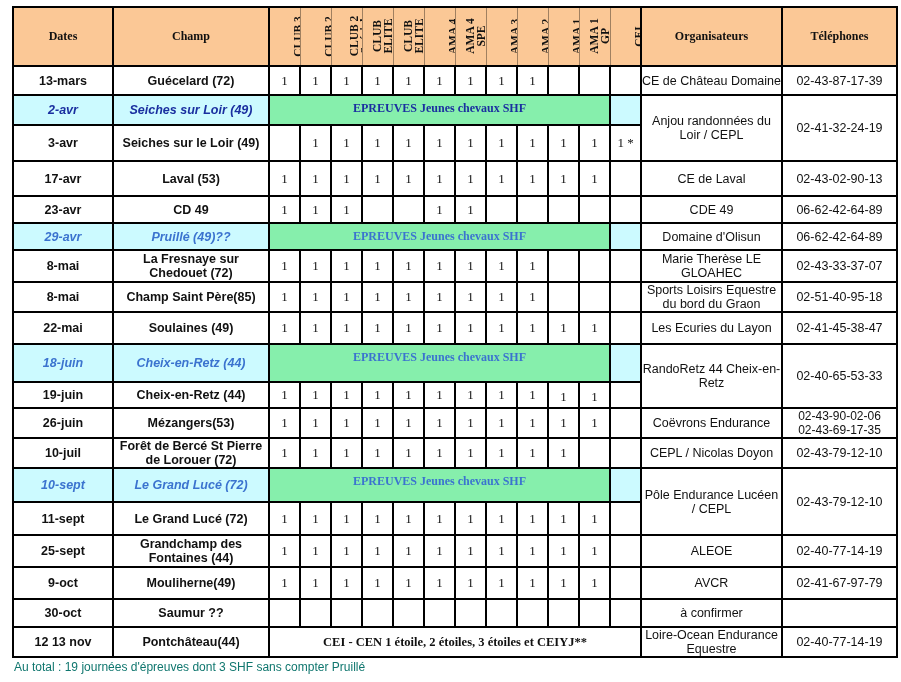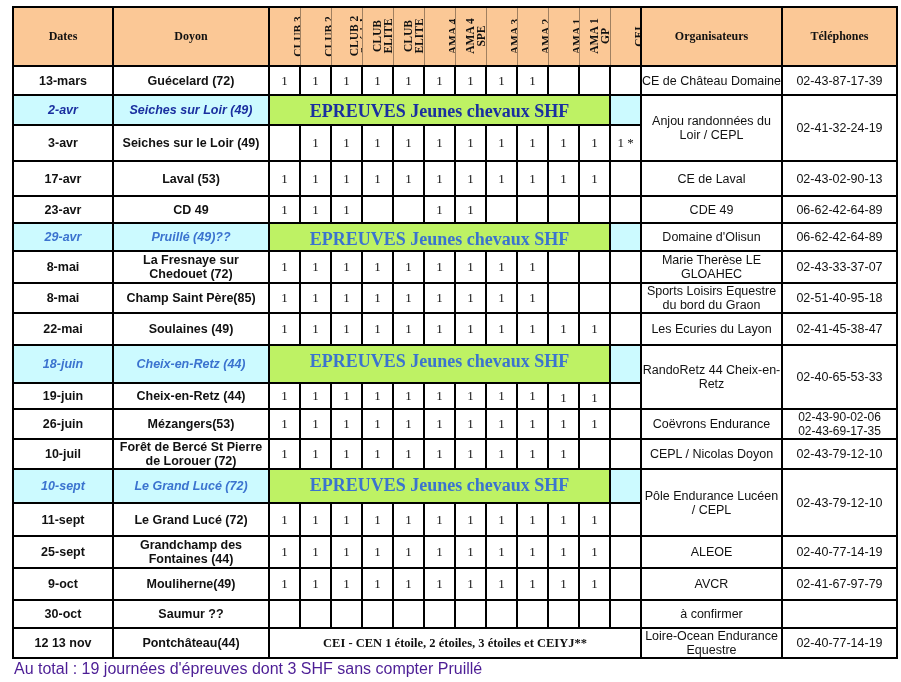--- a/index.html
+++ b/index.html
@@ -24,27 +24,27 @@
     display: inline-block; transform: rotate(-90deg); white-space: nowrap;
     font-size: 11.5px; line-height: 11px; text-align: center; width: 56px;
   }
   td.date, td.lieu { font-size: 12.5px; font-weight: bold; color: #111; }
   td.lieu { font-weight: bold; }
   td.num { font-family: "Liberation Serif", serif; font-size: 13px; color: #111; border-width: 1px 2px; }
   td.num.low { vertical-align: bottom; padding-bottom: 2px; }
   td.org { text-align: left; padding-left: 3px; font-size: 12.5px; color: #111; line-height: 14px; }
   td.tel { font-size: 12.5px; color: #111; }
   tr.shf td.date, tr.shf td.lieu { background: #ccfaff; font-style: italic; font-weight: bold; }
-  tr.shf td.shfcell { background: #bef264; font-family: "Liberation Serif", serif; font-weight: bold; font-size: 18px; vertical-align: top; padding-top: 5px; }
+  tr.shf td.shfcell { background: #86efac; font-family: "Liberation Serif", serif; font-weight: bold; font-size: 12px; vertical-align: top; padding-top: 5px; }
   tr.shf td.ceicell { background: #ccfaff; }
   .dark-blue { color: #1a2fa0 !important; }
   .light-blue { color: #3b73cf !important; }
   td.cei-span { font-family: "Liberation Serif", serif; font-weight: bold; font-size: 12.5px; color: #111; }
   .footer {
-    position: absolute; left: 14px; top: 660px; font-size: 16px; color: #4c1d95;
+    position: absolute; left: 14px; top: 660px; font-size: 12px; color: #0f766e;
   }
   .tel2 { line-height: 14px; font-size: 12px; }
 </style>
 </head>
 <body>
 
 <table class="cal">
   <colgroup>
     <col style="width:100px">
       <col style="width:156px">
@@ -59,21 +59,21 @@
       <col style="width:31px">
       <col style="width:31px">
       <col style="width:31px">
       <col style="width:31px">
     <col style="width:141px">
       <col style="width:115px">
   </colgroup>
   <thead>
     <tr style="height:59px">
       <th>Dates</th>
-      <th>Doyon</th>
+      <th>Champ</th>
       <th class="rot"><span class="vt">CLUB 3</span></th>
       <th class="rot"><span class="vt">CLUB 2</span></th>
       <th class="rot"><span class="vt" style="white-space:normal;width:56px">CLUB 2 Spécial</span></th>
       <th class="rot"><span class="vt" style="white-space:normal;width:40px">CLUB ELITE</span></th>
       <th class="rot"><span class="vt" style="white-space:normal;width:40px">CLUB ELITE</span></th>
       <th class="rot"><span class="vt">AMA 4</span></th>
       <th class="rot"><span class="vt" style="white-space:normal;width:40px">AMA 4 SPE</span></th>
       <th class="rot"><span class="vt">AMA 3</span></th>
       <th class="rot"><span class="vt">AMA 2</span></th>
       <th class="rot"><span class="vt">AMA 1</span></th>

